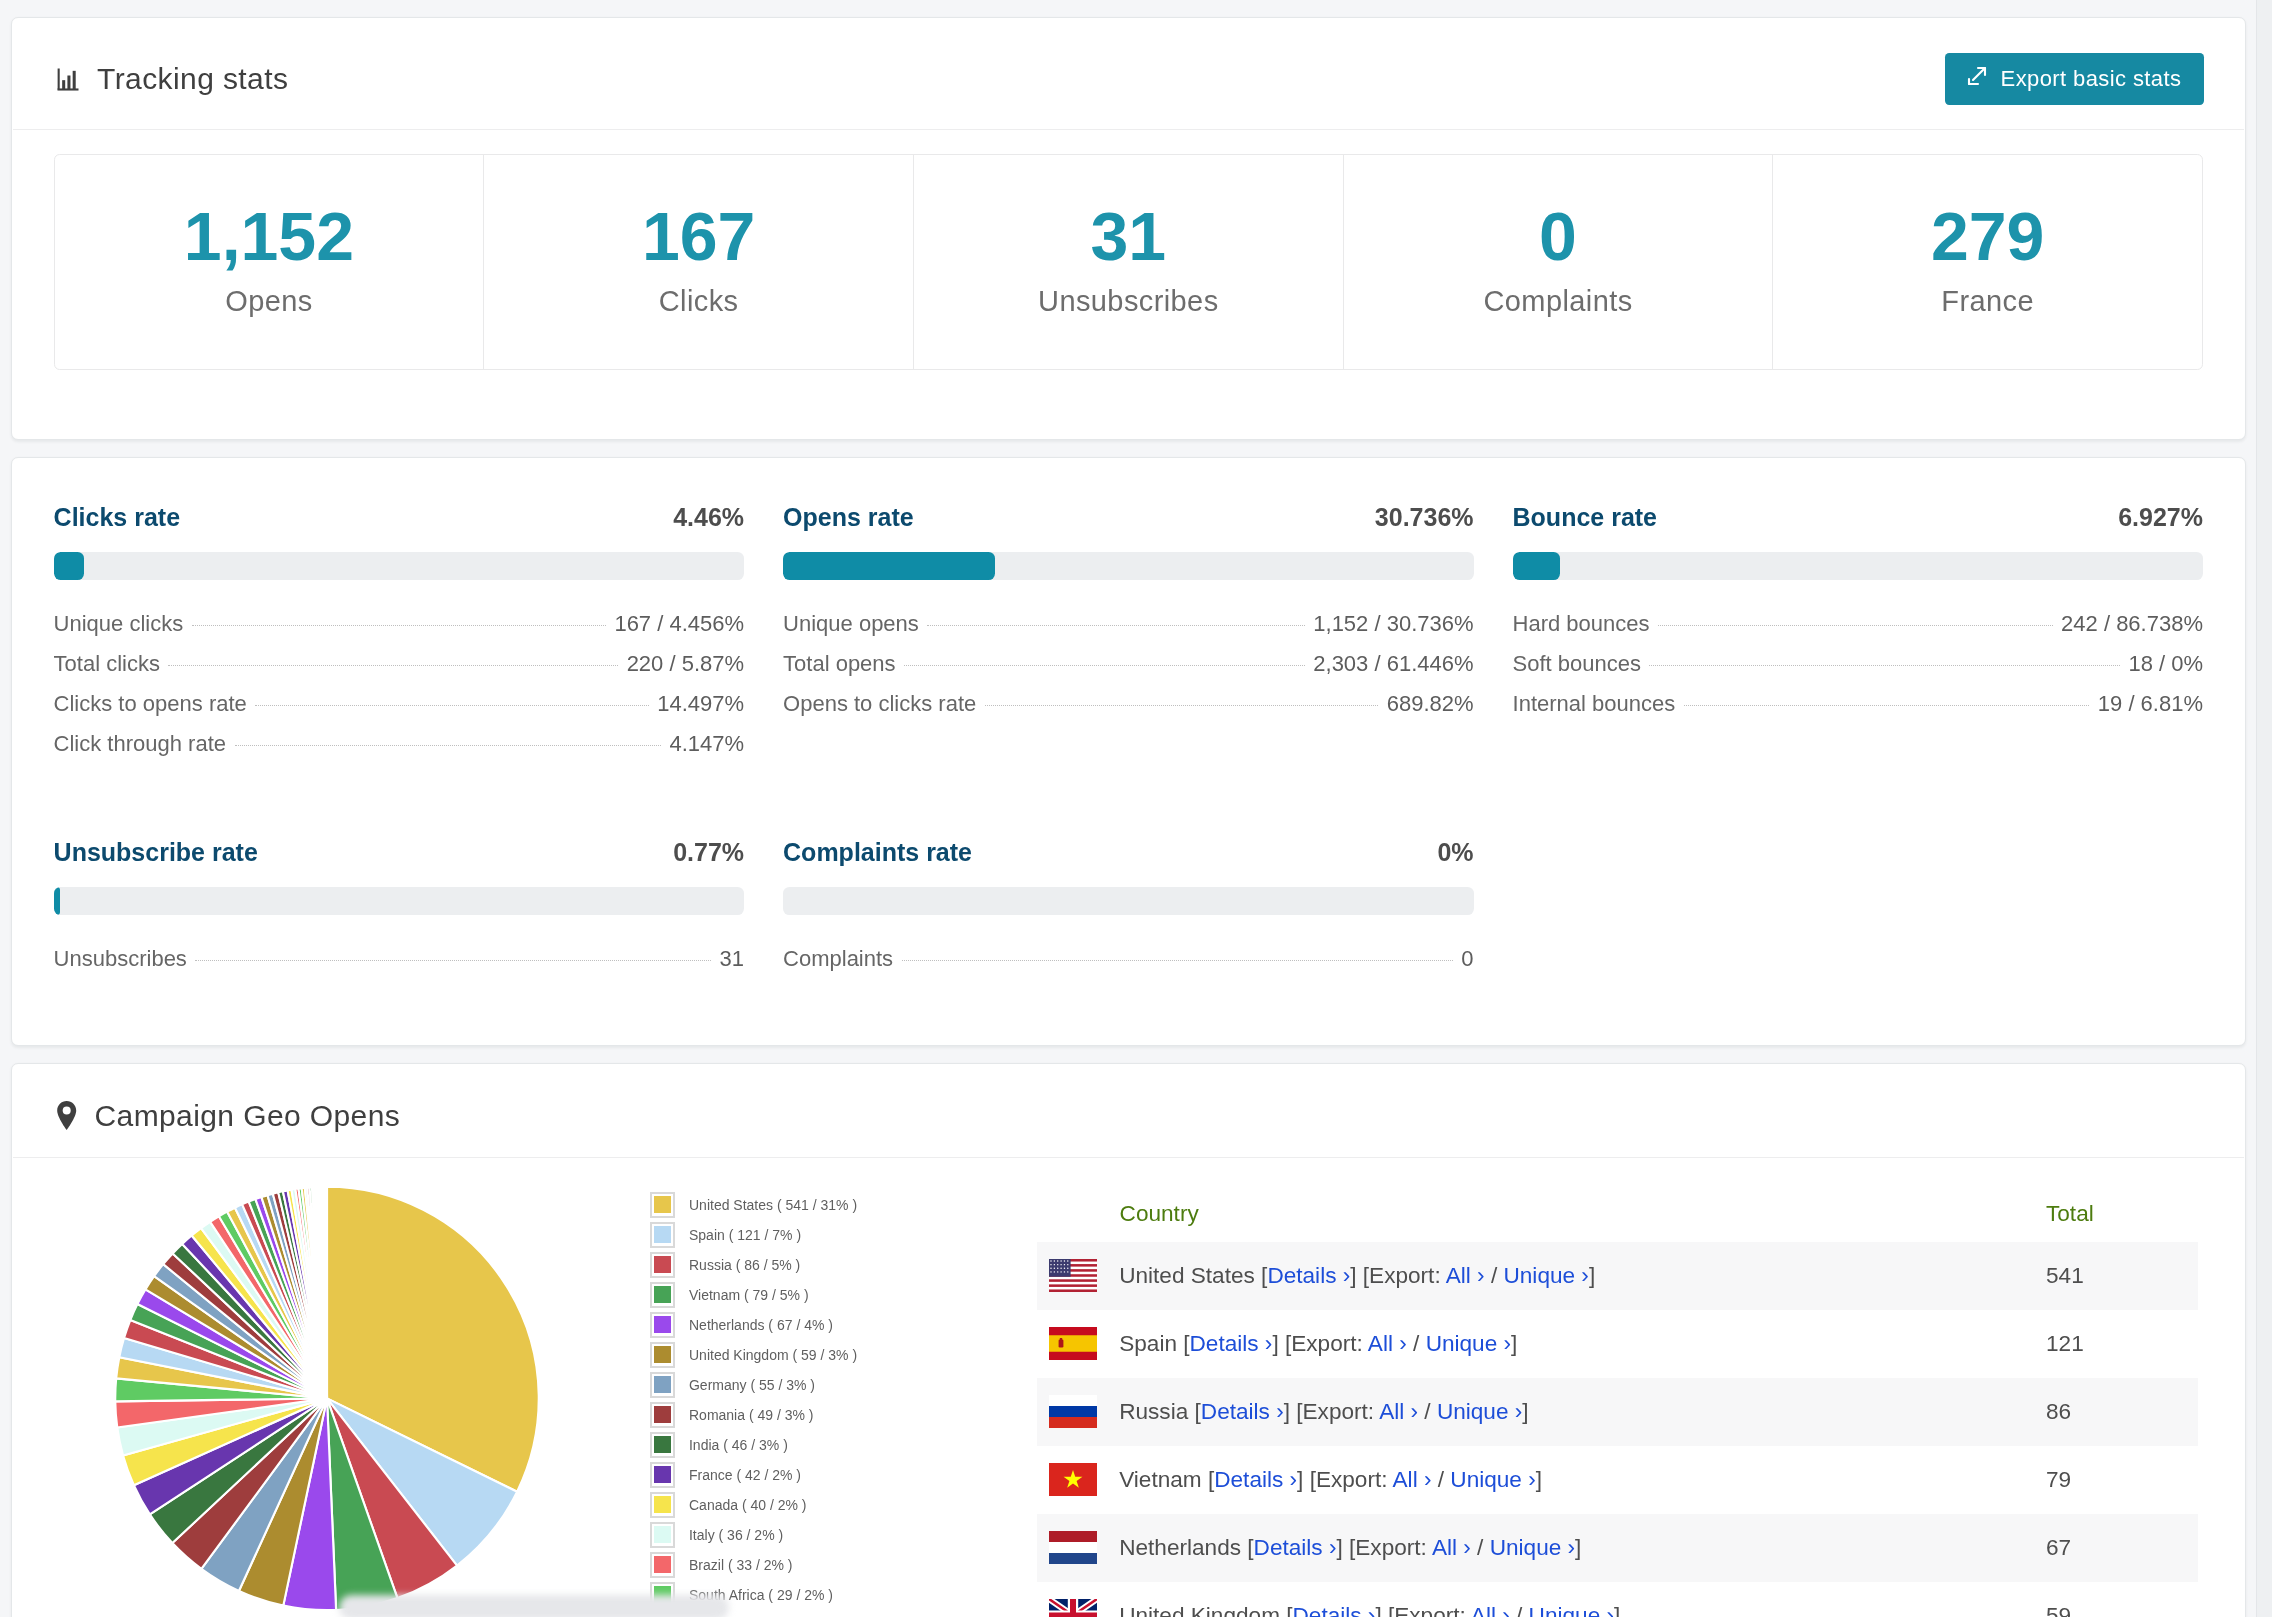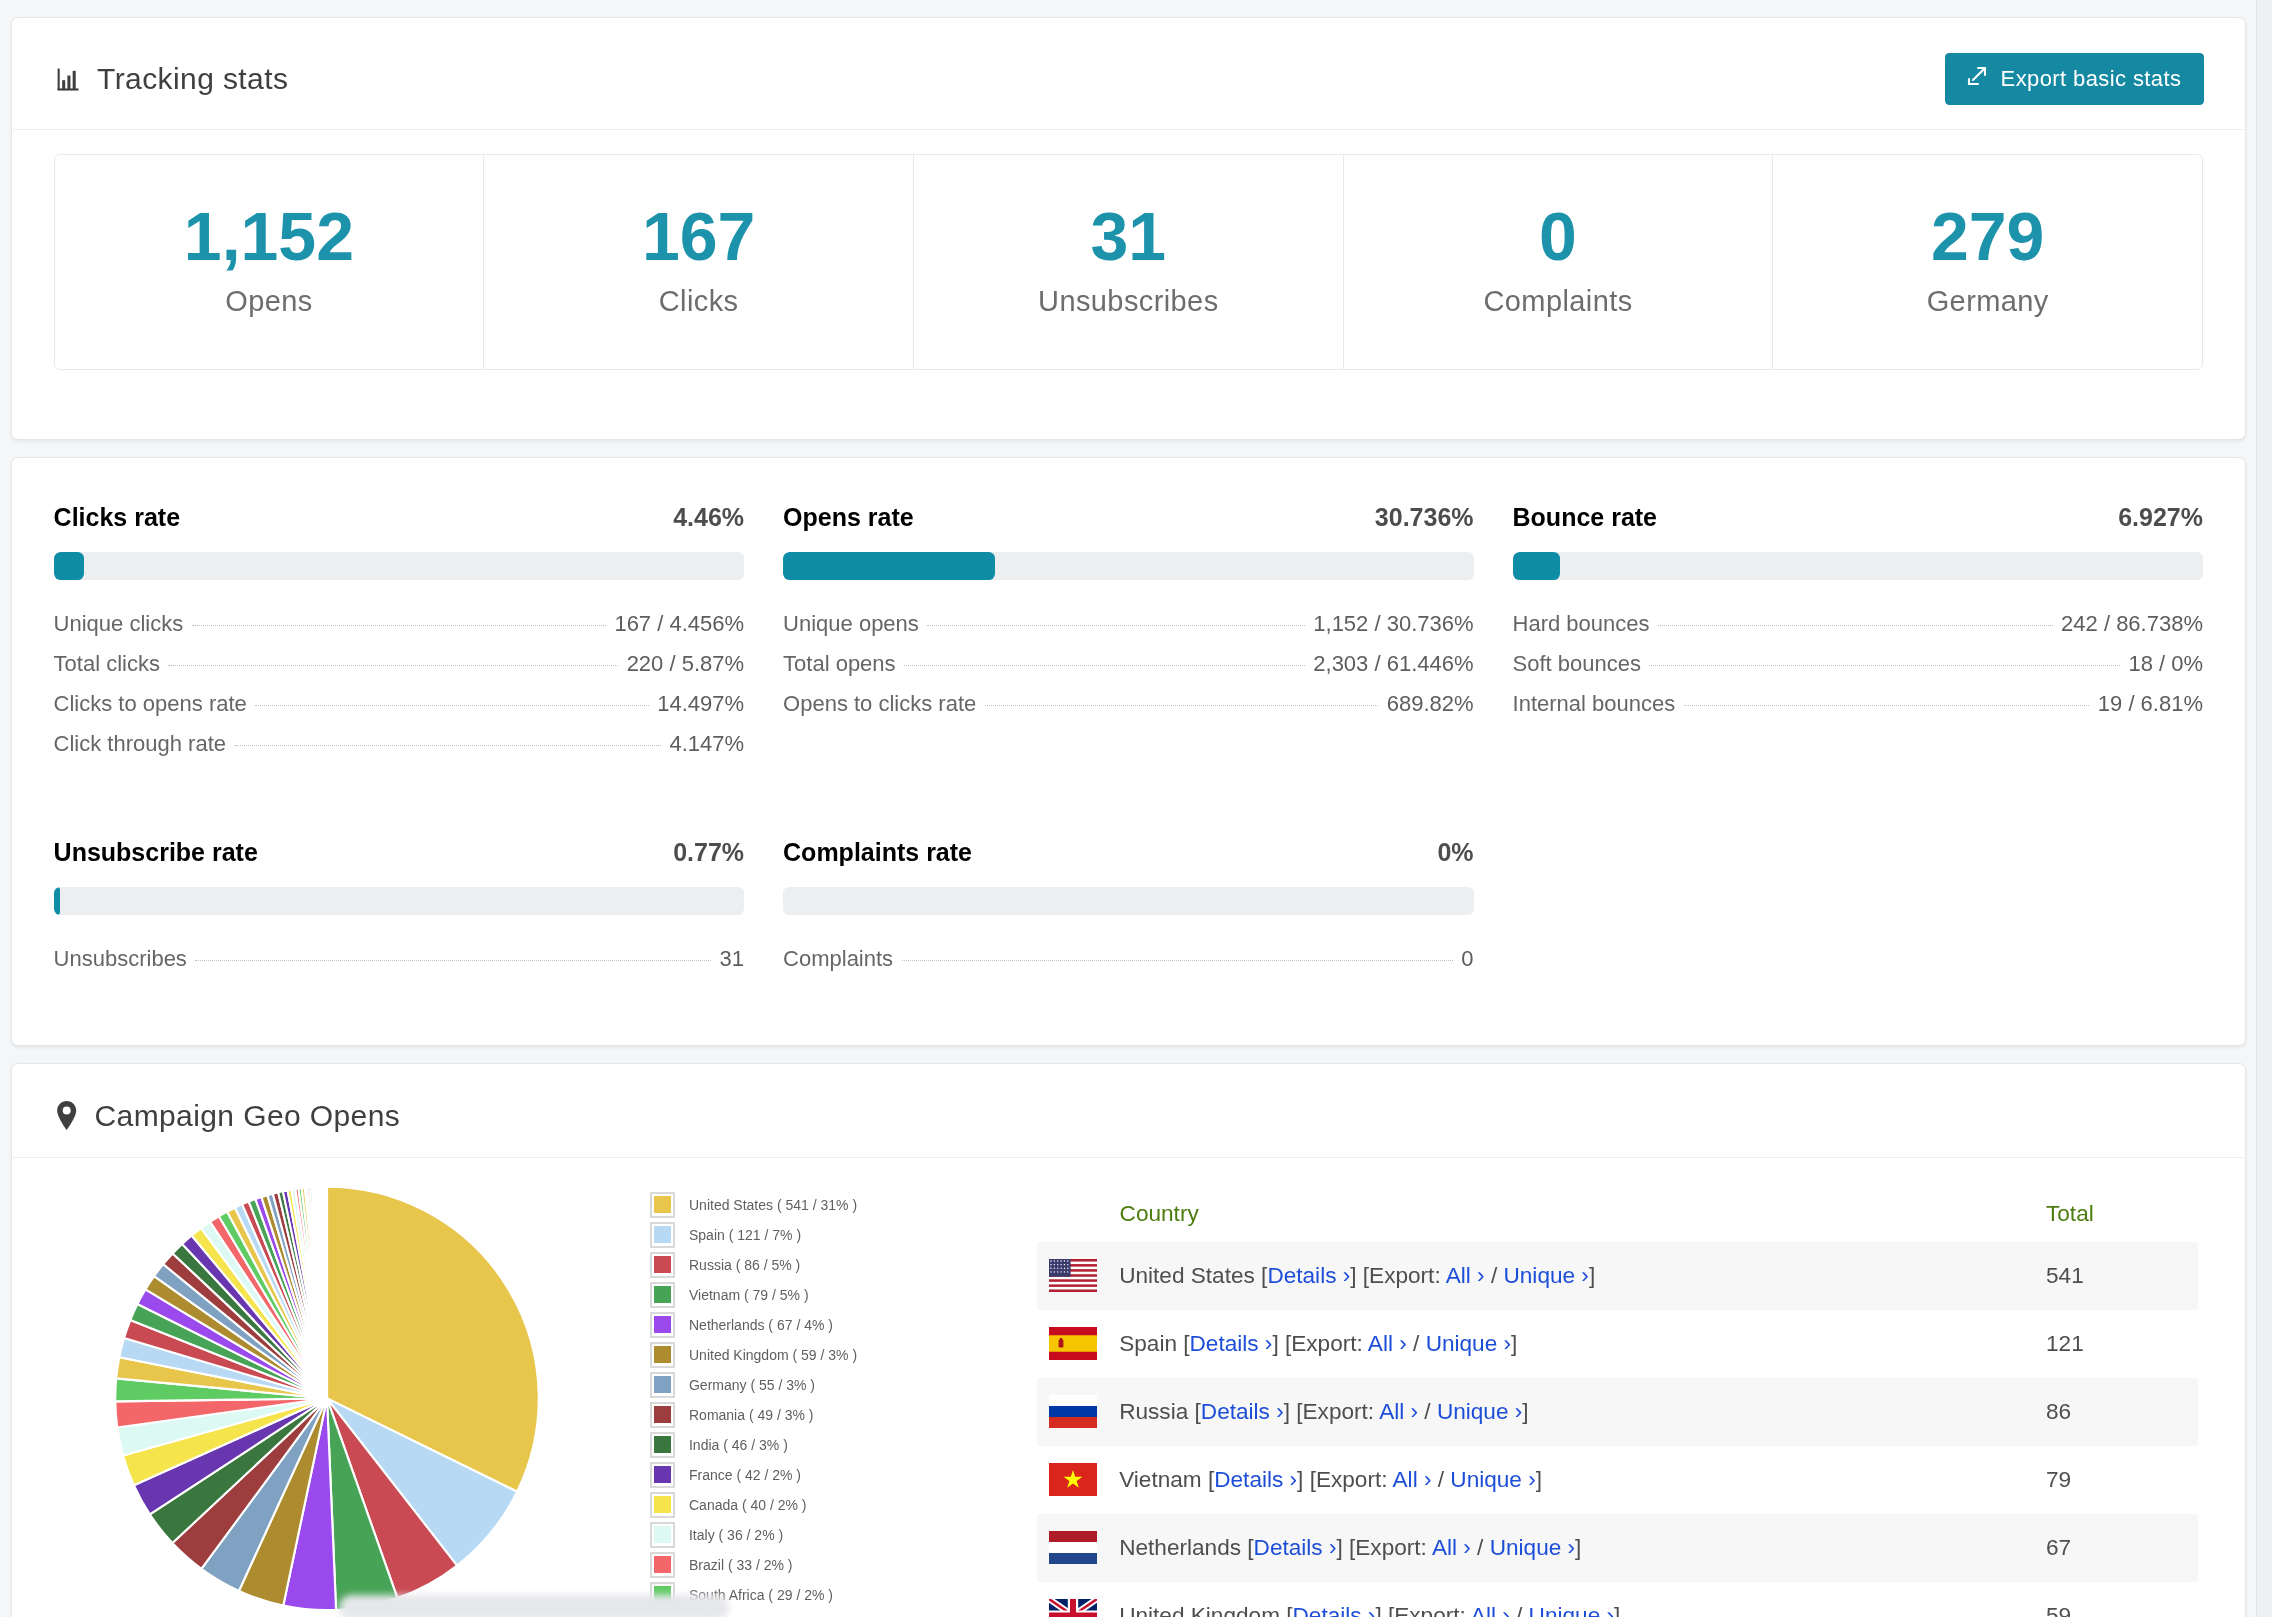--- a/index.html
+++ b/index.html
@@ -40,21 +40,21 @@
   }
   .stat-box { flex:1; text-align:center; padding:42px 0 51px; border-right:0.7px solid #e9e9ea; }
   .stat-box:last-child { border-right:none; }
   .stat-value { font-size:68px; font-weight:700; color:#1d93ab; letter-spacing:0; }
   .stat-label { font-size:29px; color:#6d6d6d; margin-top:10px; letter-spacing:0.4px; }
 
   
   .rates-card { padding:45px 42px 59px; }
   .rates-grid { display:grid; grid-template-columns:repeat(3,1fr); column-gap:39px; row-gap:67px; align-items:start; }
   .rate-head { display:flex; align-items:baseline; margin-bottom:20px; }
-  .rate-title { font-size:25px; font-weight:700; color:#000000; }
+  .rate-title { font-size:25px; font-weight:700; color:#0c4a6e; }
   .rate-value { margin-left:auto; font-size:25px; font-weight:700; color:#4d4d4d; }
   .rate-bar { height:28px; background:#eceef0; border-radius:6.4px; margin-bottom:31px; overflow:hidden; }
   .rate-fill { height:100%; background:#0f8ca6; border-radius:6.4px; }
   .rate-row { display:flex; align-items:baseline; font-size:22px; color:#666; height:40px; }
   .rate-row .leader { flex:1; border-bottom:1.4px dotted #bfbfbf; margin:0 8.5px; transform:translateY(-5px); }
   .rate-row .val { white-space:nowrap; color:#5d5d5d; }
 
   
   .geo-card { height:623px; overflow:hidden; }
   .geo-content { display:flex; align-items:flex-start; }
@@ -131,21 +131,21 @@
         <div class="stat-box">
           <div class="stat-value">31</div>
           <div class="stat-label">Unsubscribes</div>
         </div>
         <div class="stat-box">
           <div class="stat-value">0</div>
           <div class="stat-label">Complaints</div>
         </div>
         <div class="stat-box">
           <div class="stat-value">279</div>
-          <div class="stat-label">Germany</div>
+          <div class="stat-label">France</div>
         </div>
       </div>
   </section>
 
   <section class="card rates-card">
     <div class="rates-grid" id="rates-grid">
         <div>
           <div class="rate-head">
             <div class="rate-title">Clicks rate</div>
             <div class="rate-value">4.46%</div>

